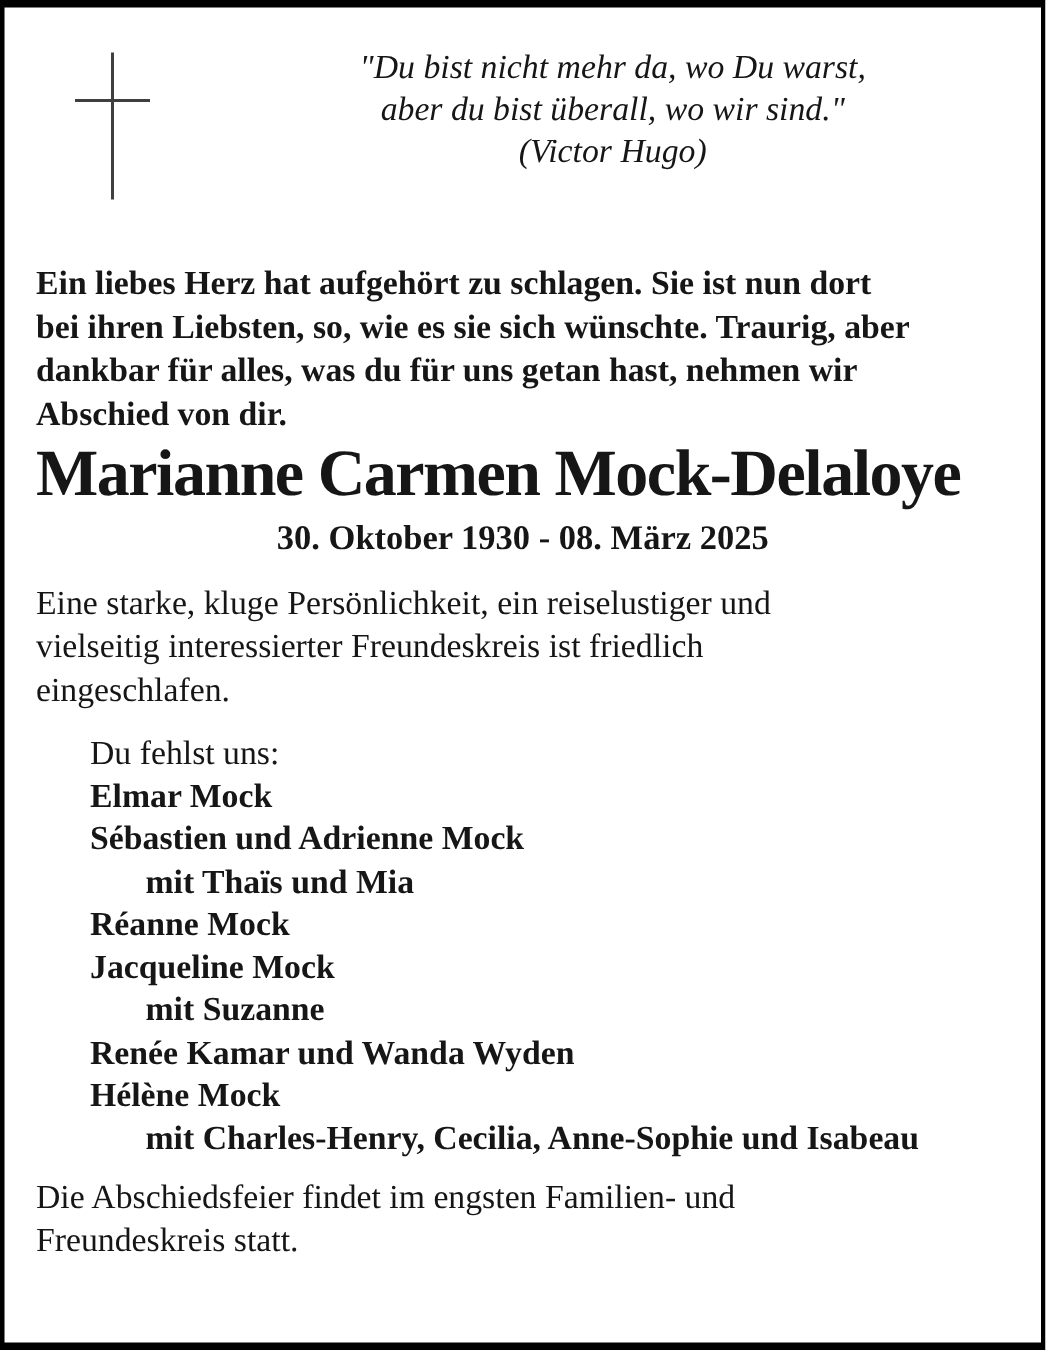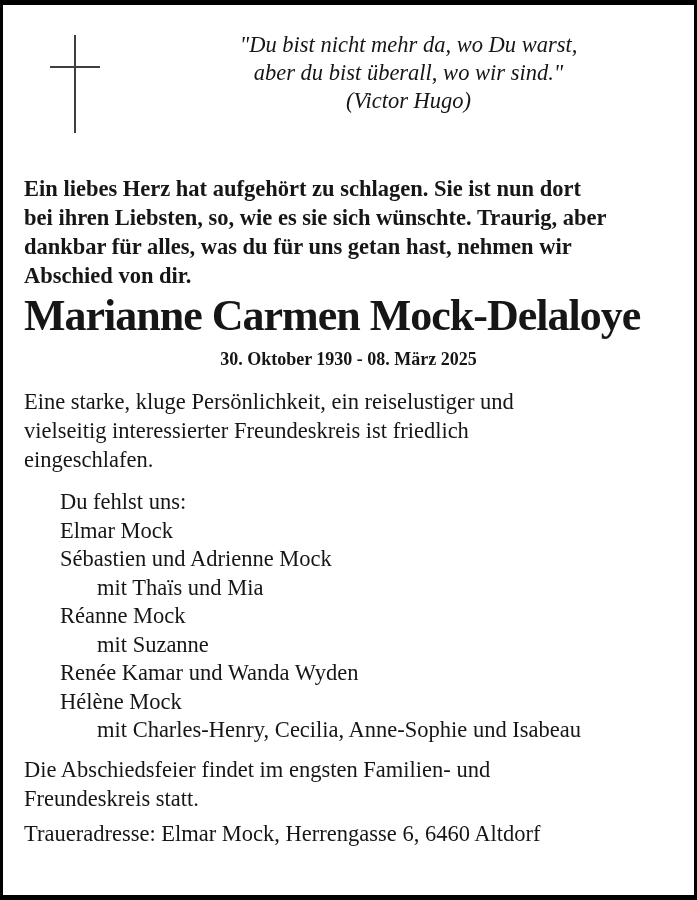--- a/index.html
+++ b/index.html
@@ -57,37 +57,37 @@
     font-size: 44px;
     line-height: 50px;
     font-weight: bold;
     letter-spacing: -1px;
     white-space: nowrap;
   }
   .dates {
     margin: 12px;
     margin-top: 2px;
     text-align: center;
-    font-size: 18px;
+    font-size: 23px;
     line-height: 32px;
     font-weight: bold;
   }
   .eulogy { margin-top: 10px; }
 
   .mourn-intro {
     margin-top: 14px;
     padding-left: 36px;
     font-size: 22.5px;
     line-height: 28.5px;
   }
   .mourners { padding-left: 36px; }
   .mourner {
     font-size: 22.5px;
     line-height: 28.5px;
-    font-weight: normal;
+    font-weight: bold;
   }
   .mourner.indent { padding-left: 37px; }
 
   .farewell { margin-top: 10px; }
   .address { margin-top: 6px; }
 </style>
 </head>
 <body>
 
 <div class="page">
@@ -116,25 +116,25 @@
 vielseitig interessierter Freundeskreis ist friedlich
 eingeschlafen.</p>
 
     <div class="mourn-intro">Du fehlst uns:</div>
 
     <div class="mourners" id="mourners-list">
         <div class="mourner">Elmar Mock</div>
         <div class="mourner">Sébastien und Adrienne Mock</div>
         <div class="mourner indent">mit Thaïs und Mia</div>
         <div class="mourner">Réanne Mock</div>
+        <div class="mourner">Jacqueline Mock</div>
         <div class="mourner indent">mit Suzanne</div>
         <div class="mourner">Renée Kamar und Wanda Wyden</div>
         <div class="mourner">Hélène Mock</div>
         <div class="mourner indent">mit Charles-Henry, Cecilia, Anne-Sophie und Isabeau</div>
       </div>
 
     <p class="para farewell">Die Abschiedsfeier findet im engsten Familien- und
 Freundeskreis statt.</p>
 
-    <p class="para address">Traueradresse: Elmar Mock, Herrengasse 6, 6460 Altdorf</p>
 
   </div>
 </div>
 
 </body></html>

